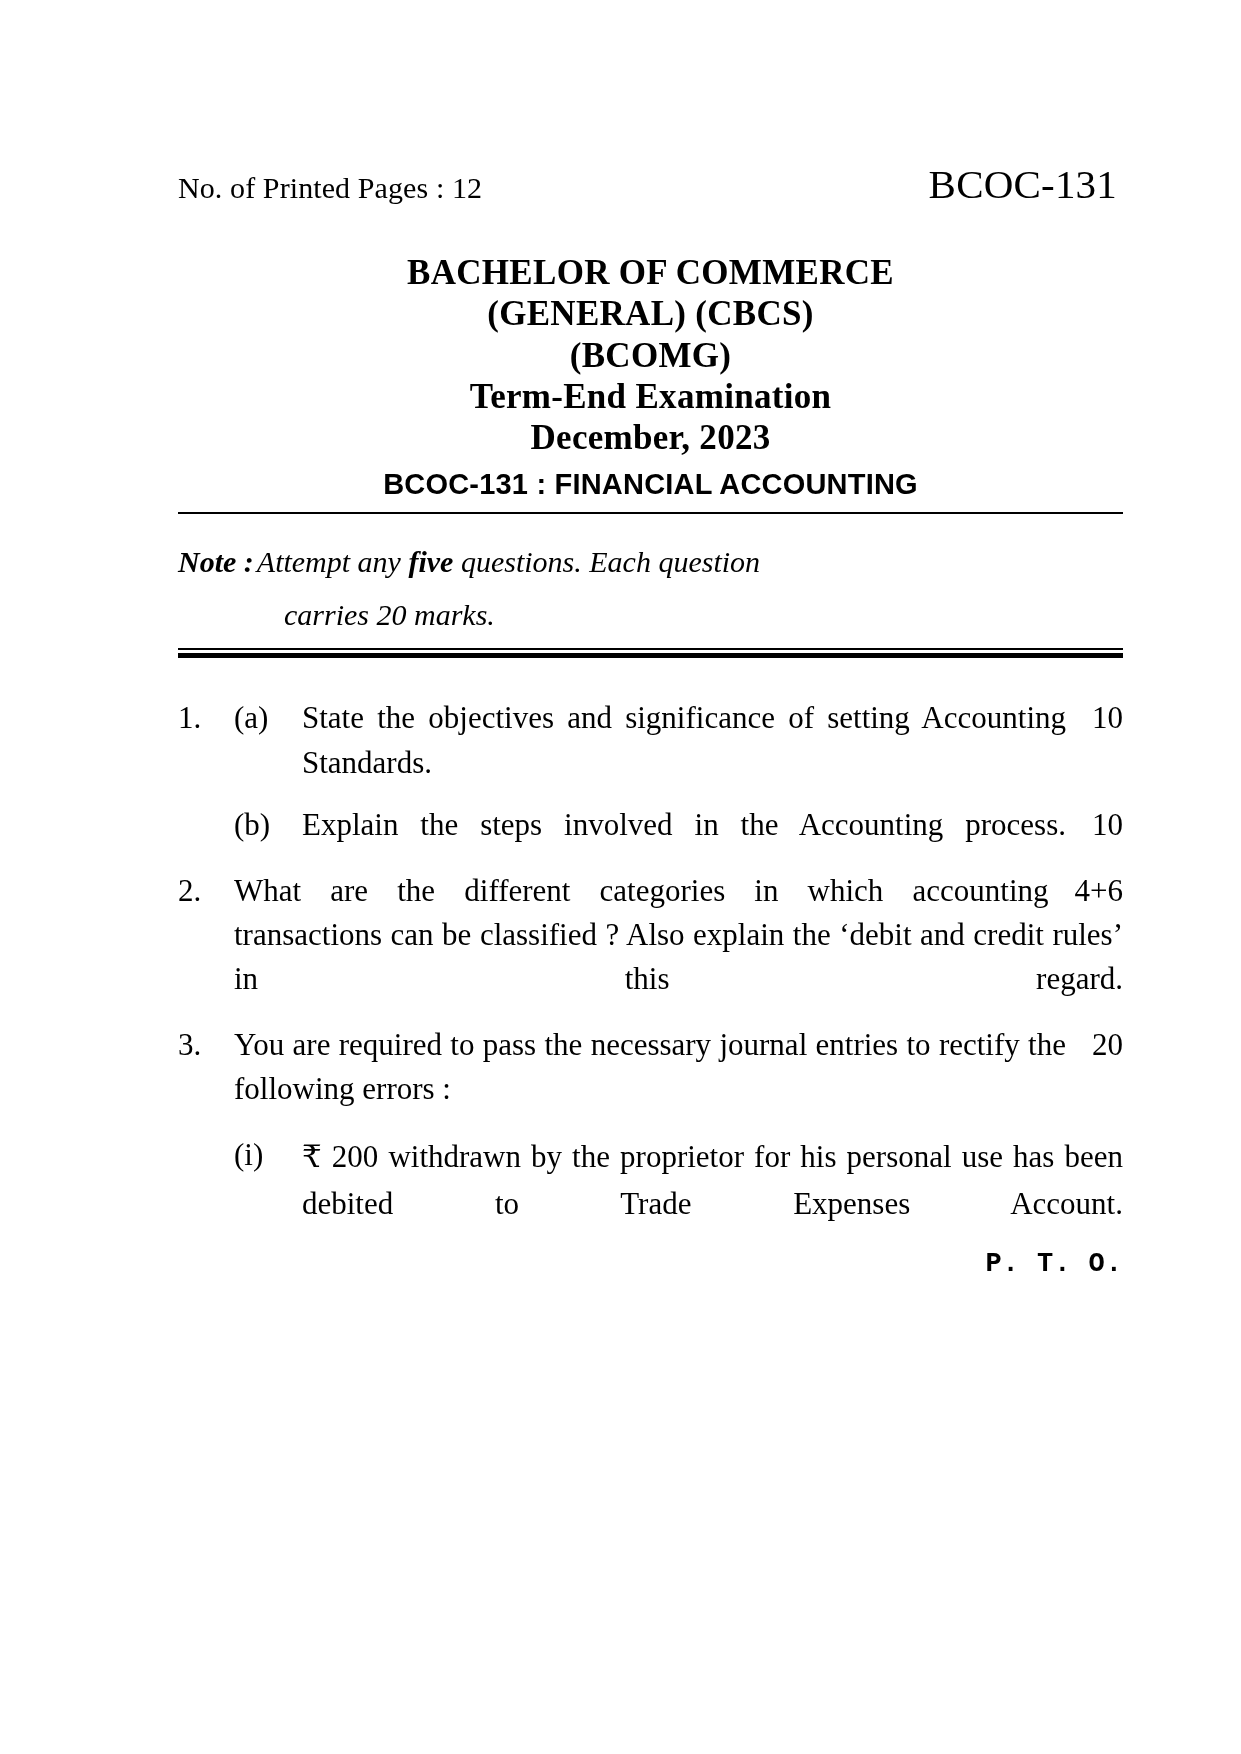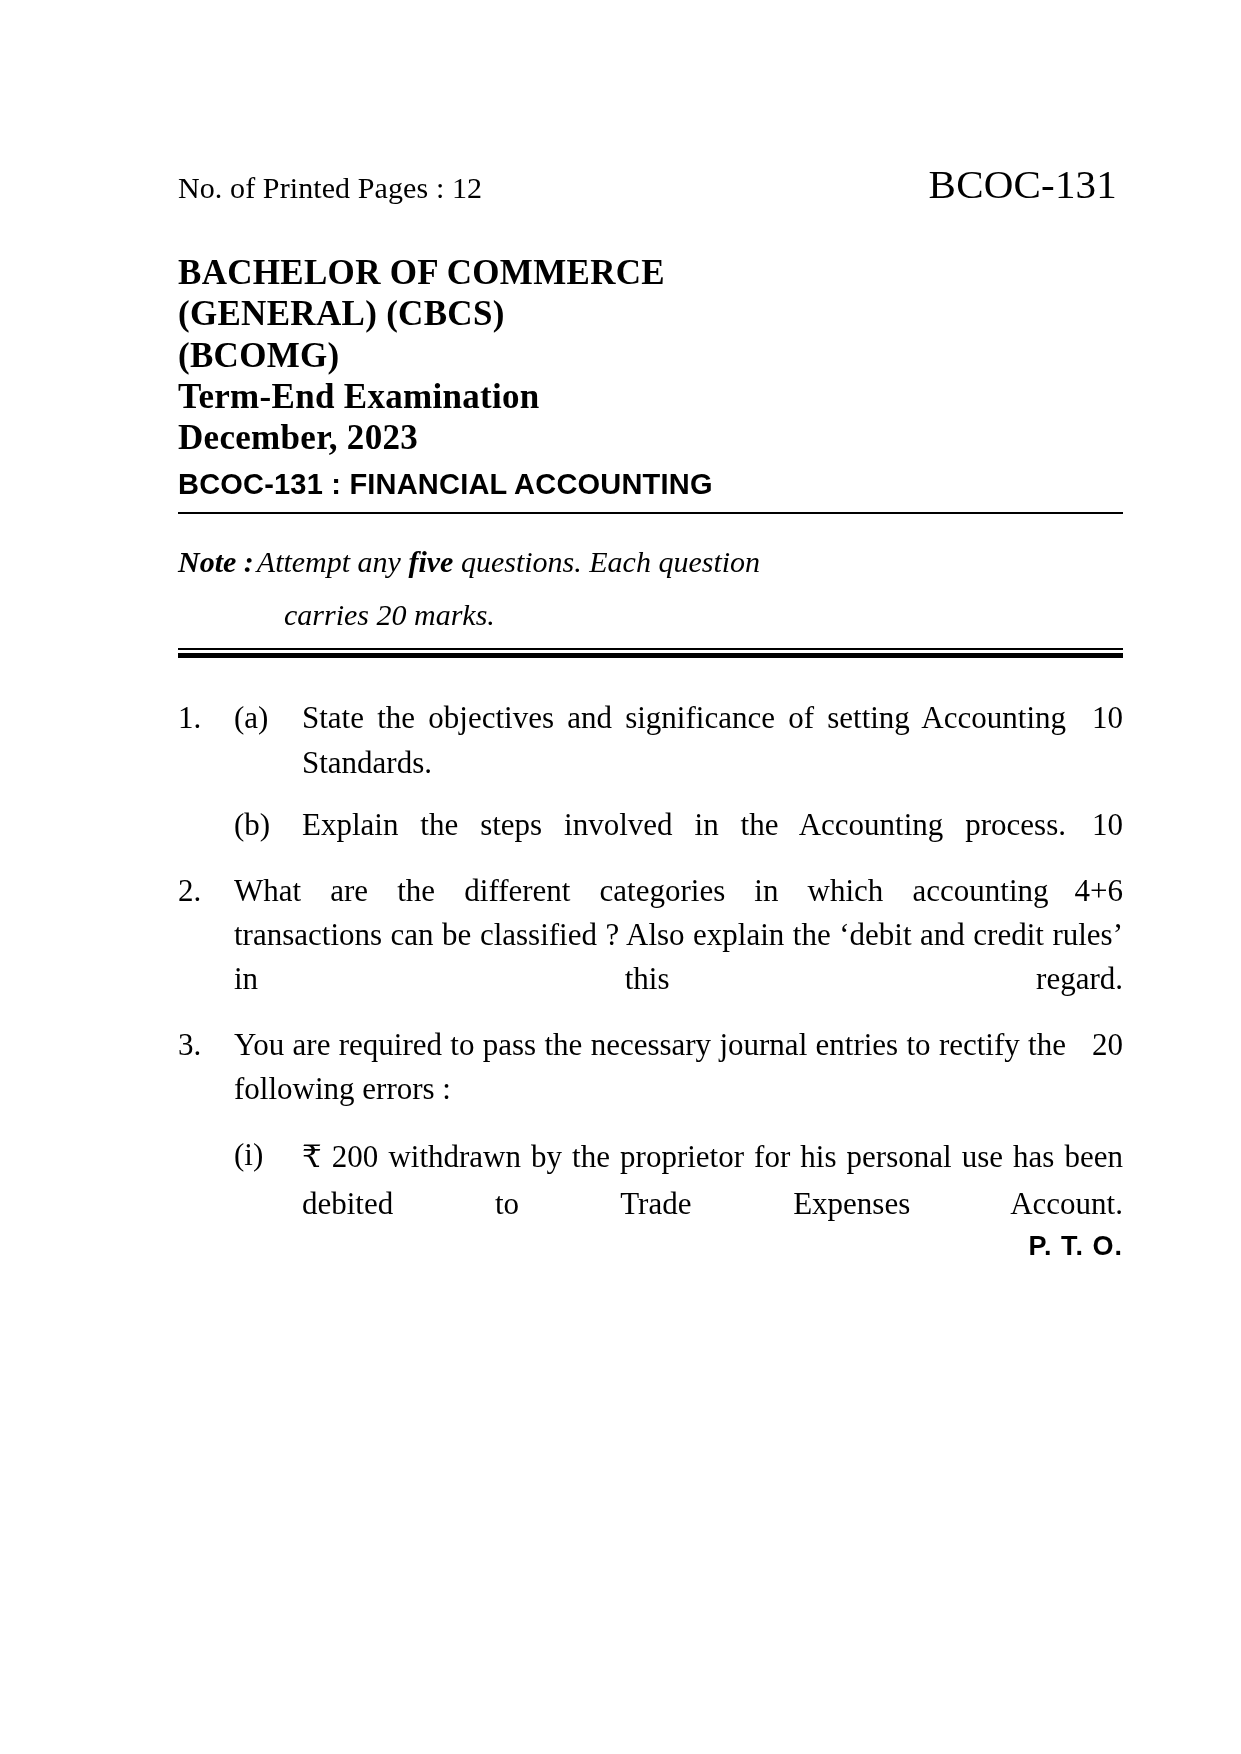--- a/index.html
+++ b/index.html
@@ -39,20 +39,21 @@
   .course-code {
     font-size: 41px;
     font-weight: normal;
     letter-spacing: 0.2px;
     white-space: nowrap;
     padding-right: 6px;
   }
 
   
   .title-block {
+    text-align: center;
     line-height: 1.18;
   }
   .title-line {
     font-size: 35px;
     font-weight: bold;
     letter-spacing: 0.3px;
     white-space: nowrap;
   }
   .subject-line {
     font-family: "Liberation Sans", "DejaVu Sans", sans-serif;
@@ -154,22 +155,22 @@
   }
   
   .q-roman .q-body {
     line-height: 1.54;
   }
 
   
   .footer {
     position: absolute;
     right: 118px;
-    bottom: 96px;
-    font-family: Liberation Sans, sans-serif;
+    bottom: 79px;
+    font-family: Liberation Mono, monospace;
     font-size: 27px;
     font-weight: bold;
     letter-spacing: 1px;
   }
 </style>
 </head>
 <body>
 
 <div class="page">
 

